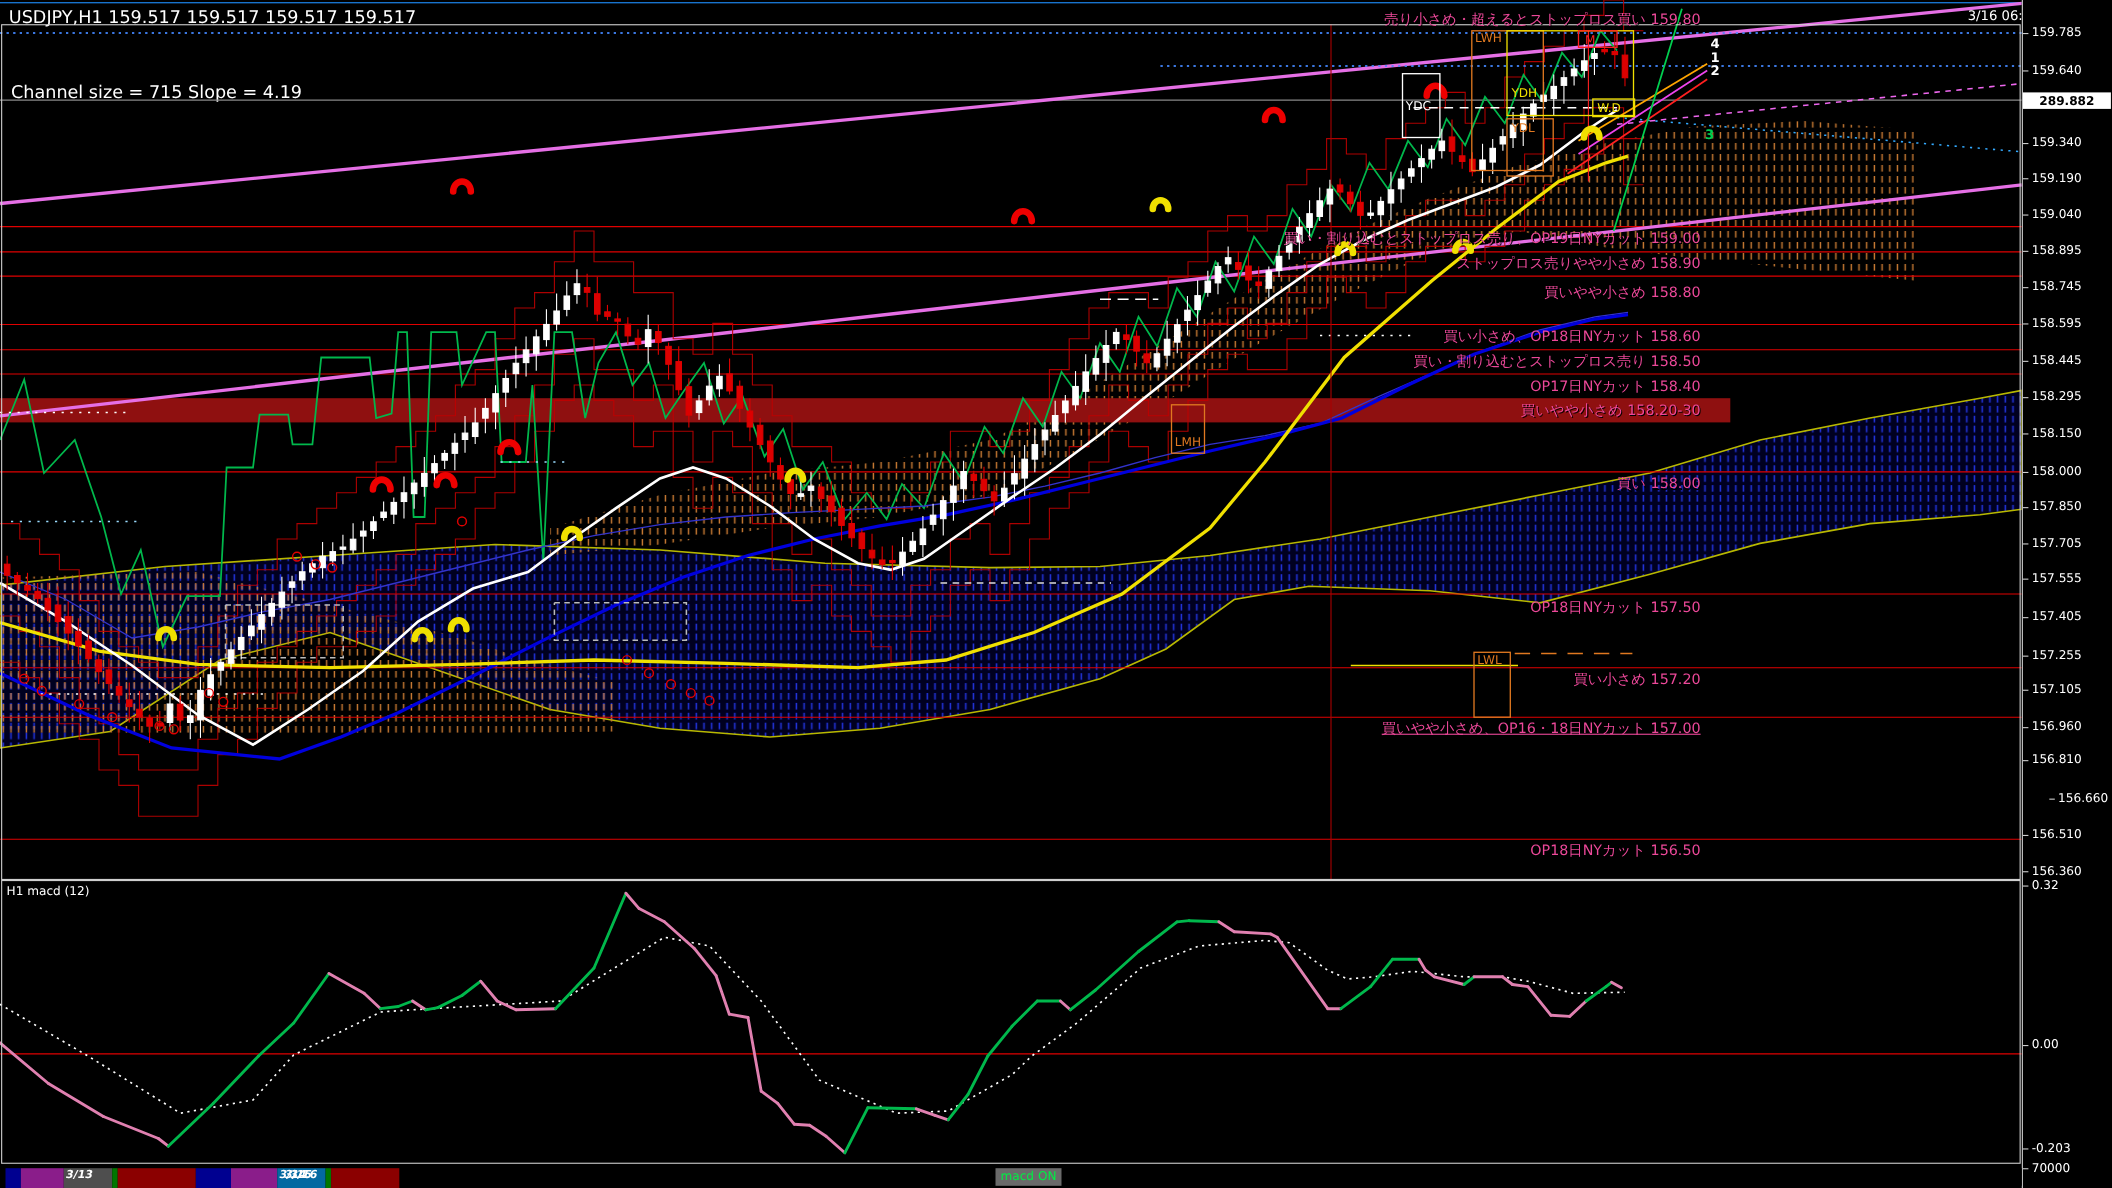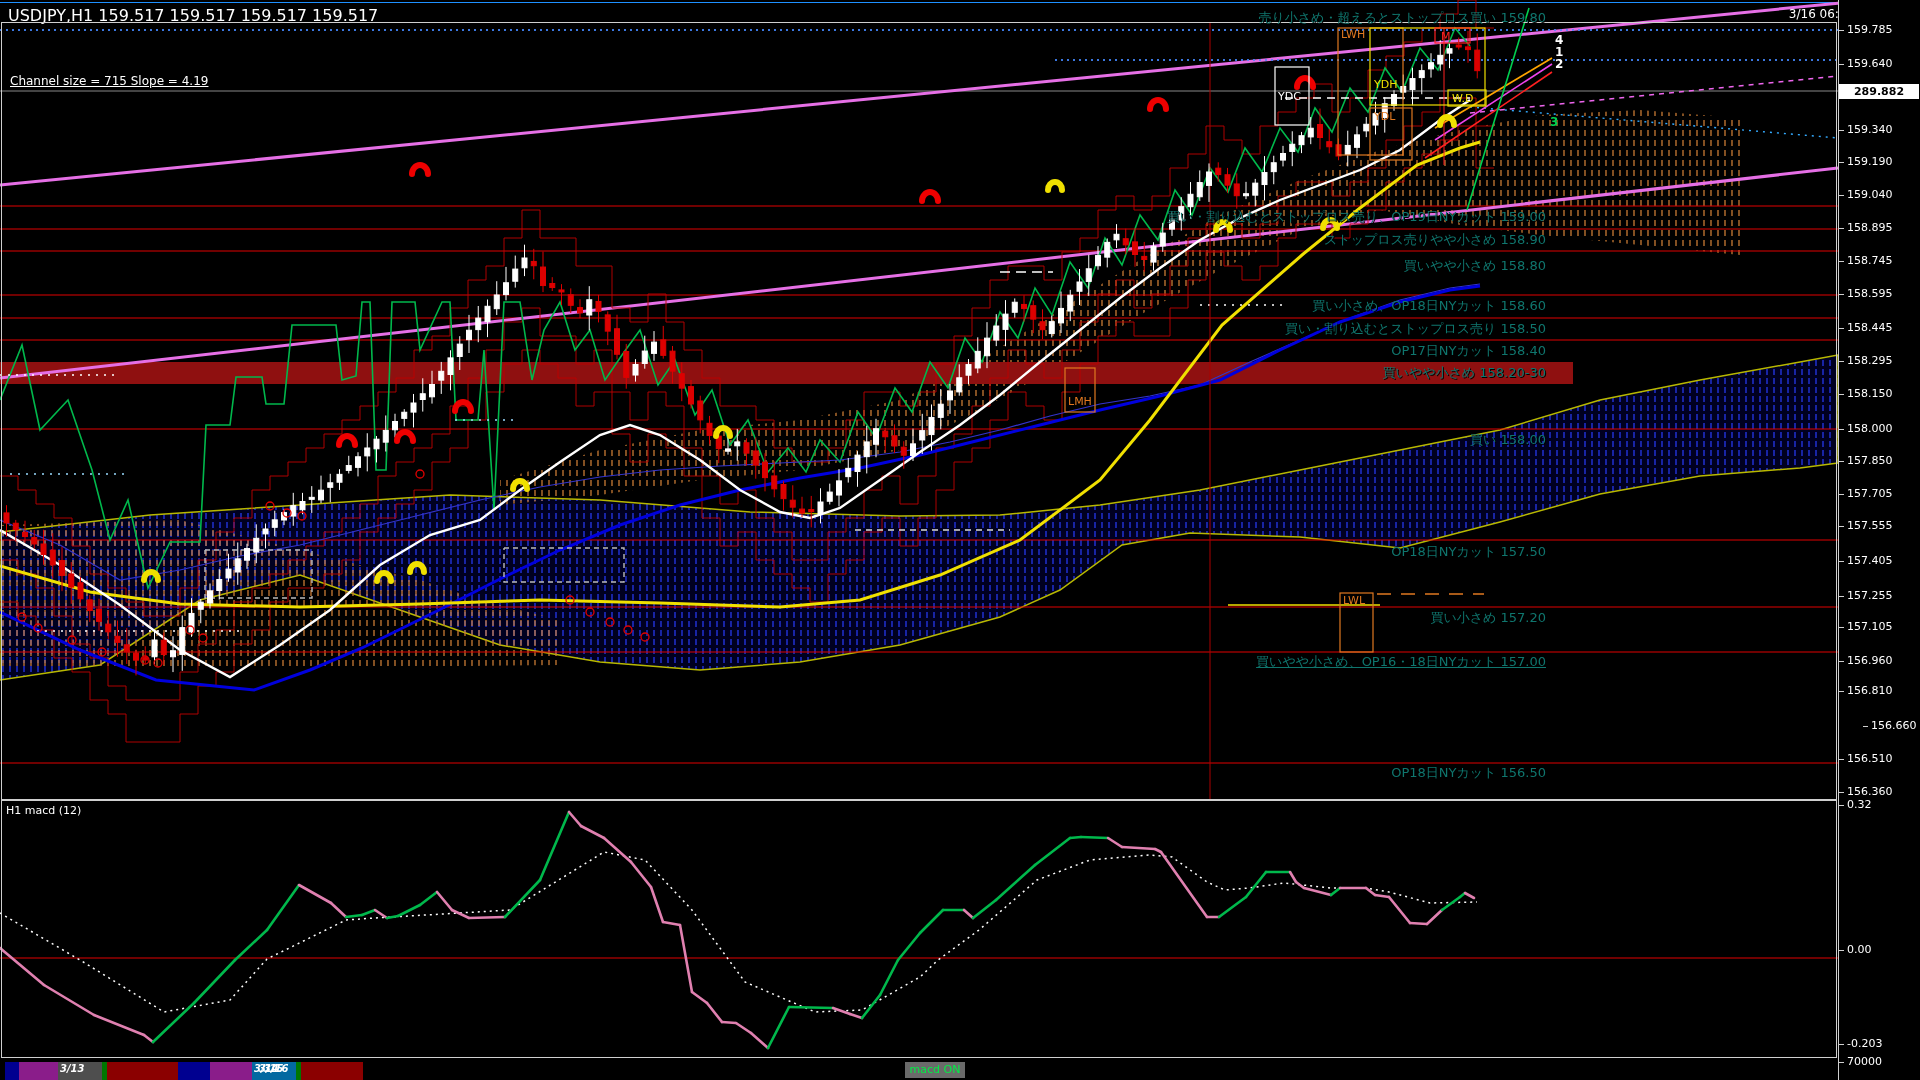--- a/index.html
+++ b/index.html
@@ -2,33 +2,33 @@
 <html><head>
 <meta charset="utf-8">
 <style>
   html,body{margin:0;padding:0;background:#000;}
   #stage{position:relative;width:1920px;height:1080px;background:#000;overflow:hidden;
          font-family:"DejaVu Sans",sans-serif;color:#fff;}
   .abs{position:absolute;}
   #topline{left:0;top:2px;width:1920px;height:1px;background:#1e90ff;}
   #ticker{left:8px;top:6px;font-size:16px;white-space:nowrap;}
   #update-time{top:6px;right:38px;font-size:12px;white-space:nowrap;}
-  #channel-label{left:10px;top:74px;font-size:12px;text-decoration:underline;}
+  #channel-label{left:10px;top:74px;font-size:16px;}
   #watermark{left:57px;top:86px;font-size:46px;color:#f2f2f2;letter-spacing:2px;}
   #chart-border{left:1px;top:22px;width:1836px;height:778px;border:1px solid #cfcfcf;box-sizing:border-box;}
   #main-svg{left:0;top:0;}
   #macd-svg{left:0;top:800px;}
   #macd-border{left:1px;top:800px;width:1836px;height:258px;border:1px solid #cfcfcf;box-sizing:border-box;}
   #macd-label{left:6px;top:804px;font-size:11px;}
   #axis{left:1838px;top:0;width:82px;height:1080px;background:#000;border-left:1px solid #cfcfcf;}
   .axlab{position:absolute;left:8px;font-size:11px;color:#fff;white-space:nowrap;}
   .axlab::before{content:"";position:absolute;left:-8px;top:7px;width:5px;height:1px;background:#cfcfcf;}
   #price-box{position:absolute;left:0px;width:80px;height:15px;background:#fff;color:#000;
              font-size:11px;font-weight:bold;text-align:center;line-height:15px;}
-  .annot{position:absolute;right:374px;font-size:13px;color:#0f766e;white-space:nowrap;text-shadow:1px 1px 0 #000;}
+  .annot{position:absolute;right:374px;font-size:13px;color:#ec4899;white-space:nowrap;text-shadow:1px 1px 0 #000;}
   #bottombar{left:0;top:1062px;width:1838px;height:16px;background:#000;}
   .seg{position:absolute;top:0;height:24px;font-style:italic;}
   .seg span{position:absolute;top:1px;font-size:10px;font-weight:bold;color:#fff;white-space:nowrap;}
   #macd-on{position:absolute;left:905px;top:0;width:60px;height:16px;background:#6a6a6a;
            color:#00ee44;font-size:11px;text-align:center;line-height:16px;}
 </style>
 </head>
 <body>
 
 <div id="stage">

